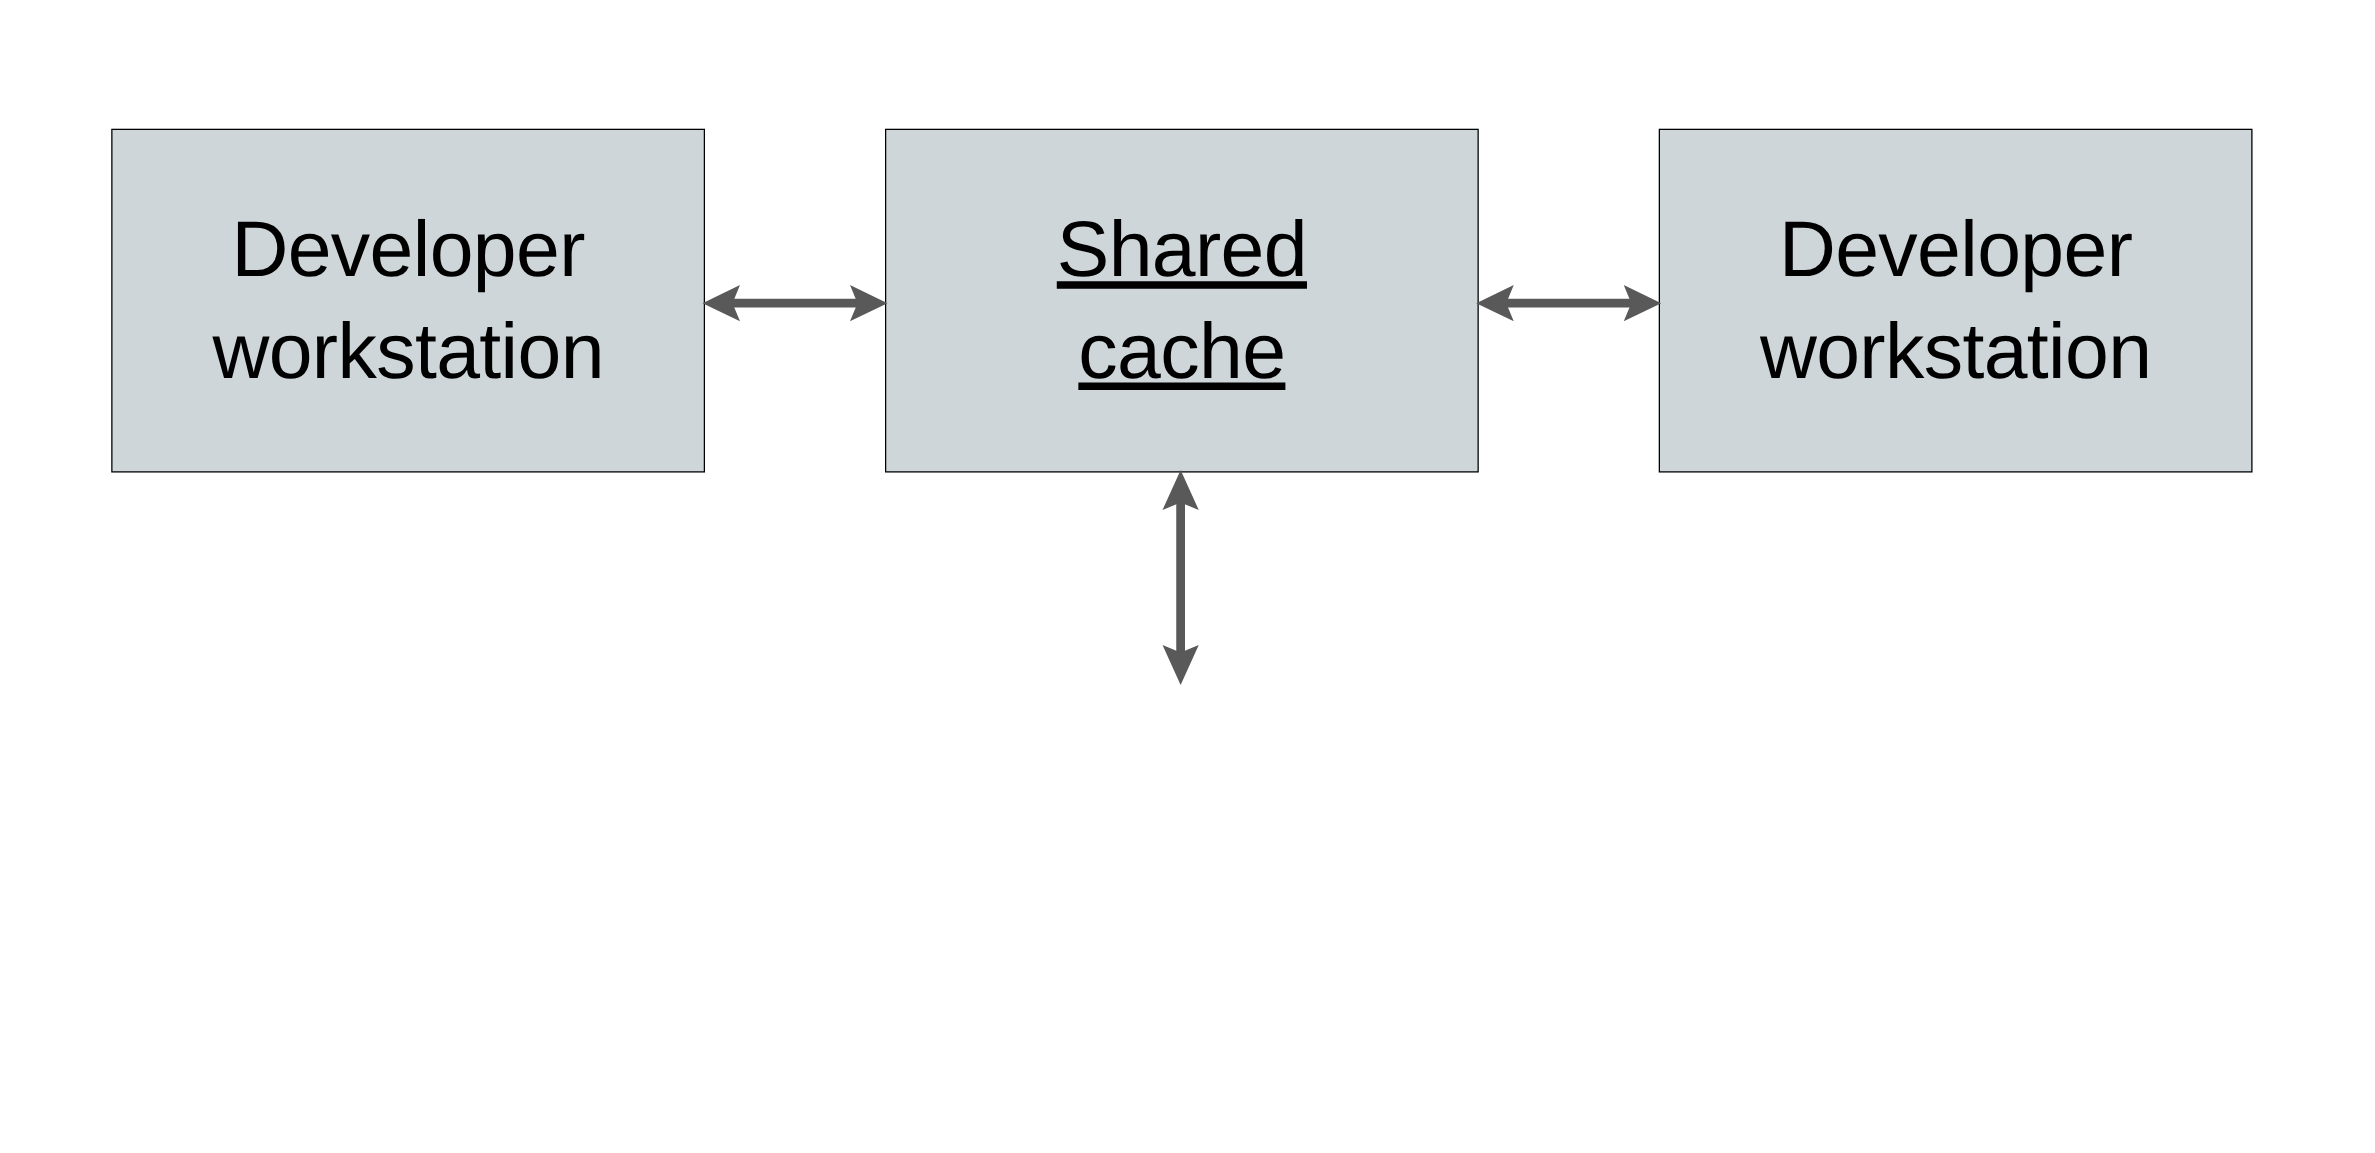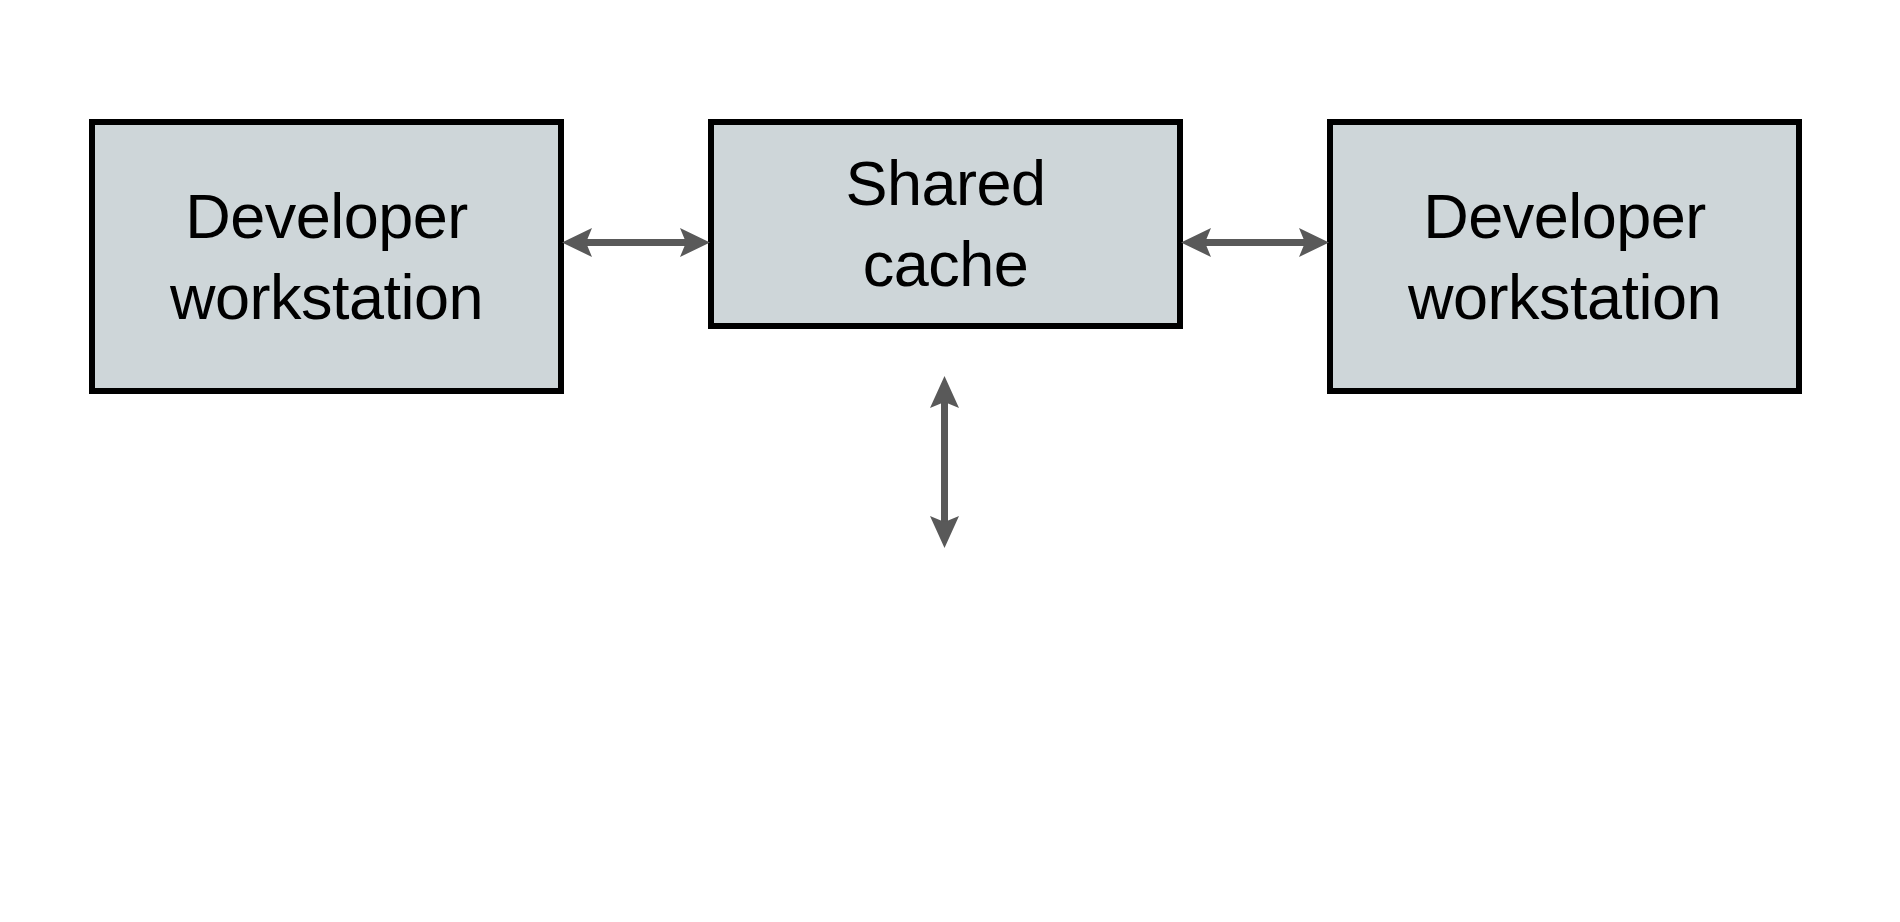--- a/index.html
+++ b/index.html
@@ -17,37 +17,36 @@
   #canvas {
     position: relative;
     width: 1900px;
     height: 922px;
     background: #ffffff;
   }
   .node {
     position: absolute;
     box-sizing: border-box;
     background: #ced6d9;
-    border: 6px solid #000000;
+    border: 1px solid #000000;
     display: flex;
     align-items: center;
     justify-content: center;
     text-align: center;
     color: #000000;
     font-family: "Liberation Sans", sans-serif;
     font-size: 63px;
     font-weight: 400;
     line-height: 1.28;
     letter-spacing: -0.5px;
     white-space: pre-line;
     padding: 0 8px;
-    margin-top: 16px;
   }
   #node-dev-left   { left: 89px;  top: 103px; width: 475px; height: 275px; }
-  #node-shared     { left: 708px; top: 103px; width: 475px; height: 210px; }
+  #node-shared     { left: 708px; top: 103px; width: 475px; height: 275px; text-decoration: underline; }
   #node-dev-right  { left: 1327px;top: 103px; width: 475px; height: 275px; }
   #node-ci         { left: 708px; top: 545px; width: 475px; height: 274px; }
 
   .edge {
     position: absolute;
     overflow: visible;
   }
   #edge-left-shared   { left: 562px; top: 212px; width: 148px; height: 62px; }
   #edge-shared-right  { left: 1181px;top: 212px; width: 148px; height: 62px; }
   #edge-shared-ci     { left: 914px; top: 376px; width: 62px; height: 172px; }

